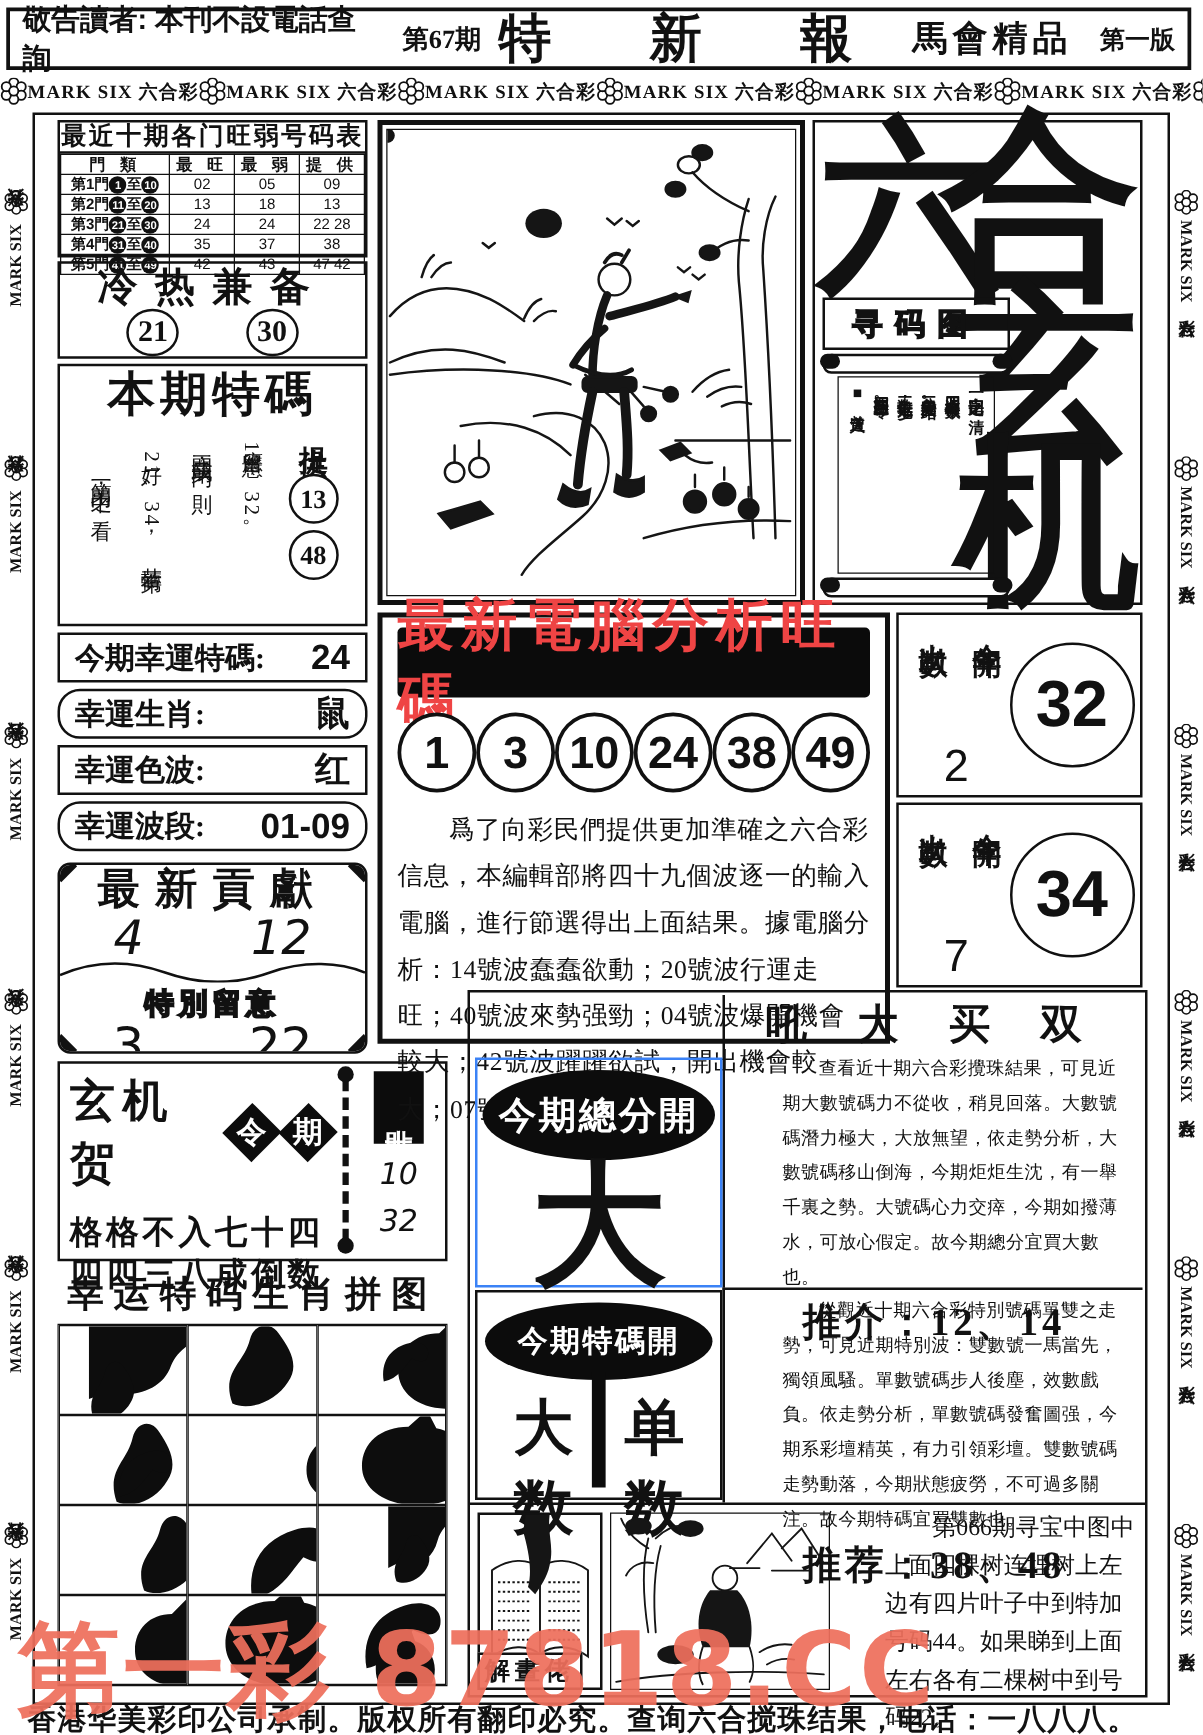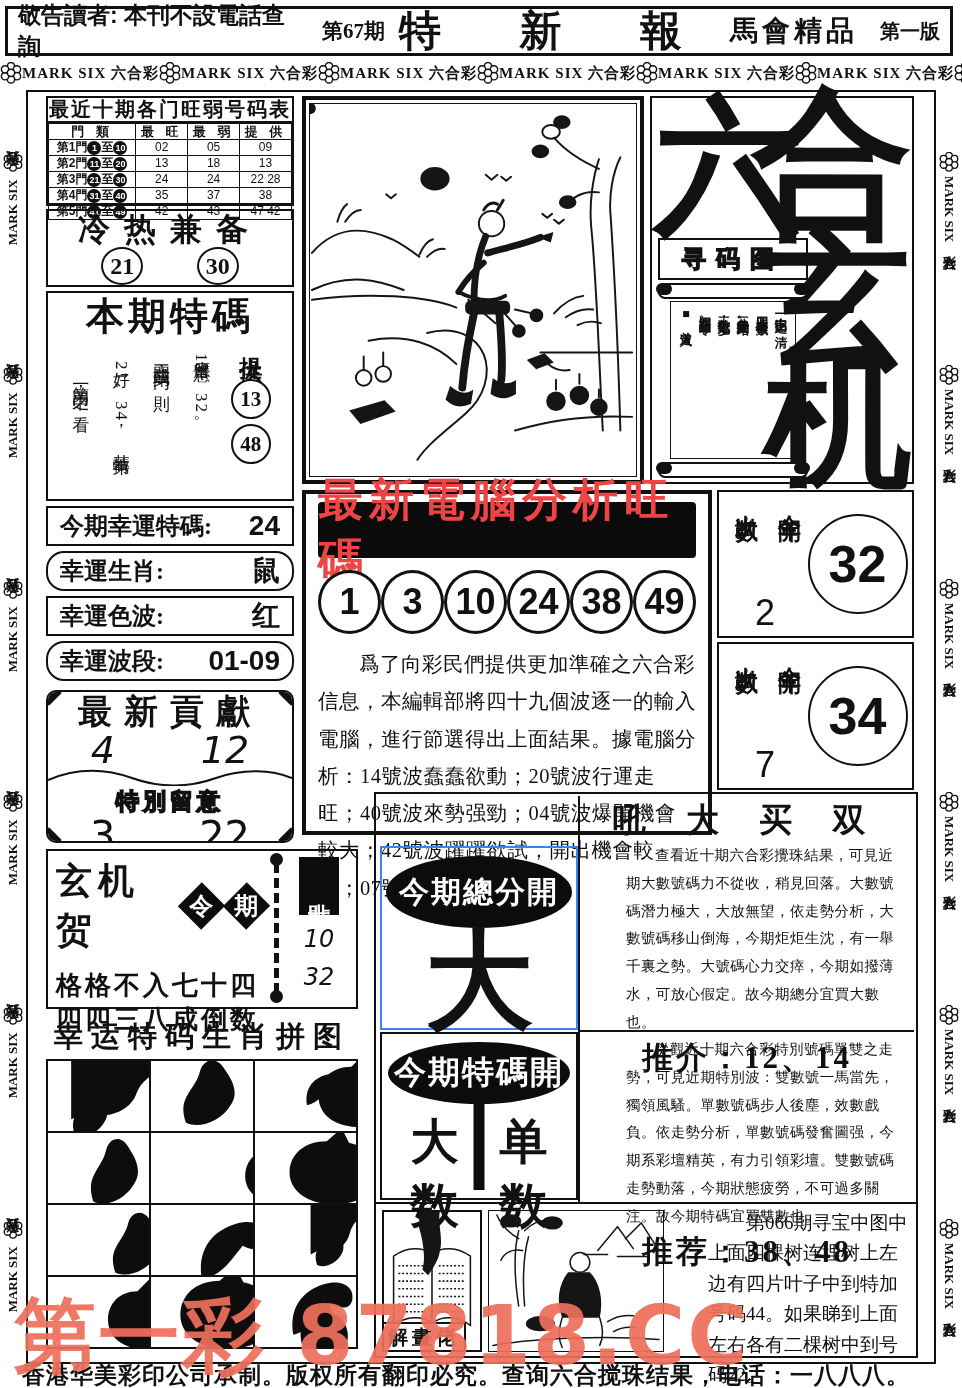--- a/index.html
+++ b/index.html
@@ -167,21 +167,21 @@
   .sec-title{font-size:33px;font-weight:bold;letter-spacing:16px;text-align:center;line-height:44px;white-space:nowrap;}
   .sec-para{font-size:14.5px;line-height:1.92;text-indent:2em;letter-spacing:0.4px;margin-left:36px;}
   .sec-pick{font-size:31px;font-weight:bold;text-align:center;letter-spacing:3px;}
   #ovalA{left:4px;top:52px;width:198px;height:184px;border:2px solid #3b82f6;text-align:center;}
   .oval{margin:8px auto 0;background:#0c0c0c;color:#fff;border-radius:50%;display:flex;align-items:center;
         justify-content:center;font-weight:bold;}
   #ovalA .oval{width:186px;height:72px;font-size:30px;letter-spacing:2px;}
   #ovalA .bigchar{font-size:108px;font-weight:bold;line-height:1.0;}
   #txtB{left:202px;top:236px;width:336px;height:172px;border-left:2px solid #111;border-top:2px solid #111;padding:4px 10px;}
   #ovalB{left:4px;top:238px;width:198px;height:168px;border:2px solid #111;position:absolute;text-align:center;}
-  #ovalB .oval{width:182px;height:62px;font-size:32px;letter-spacing:2px;}
+  #ovalB .oval{width:182px;height:62px;font-size:24px;letter-spacing:2px;}
   #ovalB .bigbar{position:absolute;left:50%;transform:translateX(-50%);top:64px;bottom:8px;width:11px;background:#0c0c0c;}
   #ovalB .pair{display:flex;justify-content:space-between;padding:6px 8px 0;}
   #ovalB .pair span{font-size:48px;font-weight:bold;letter-spacing:0;}
   #rowC{left:0;top:408px;width:540px;height:154px;border-top:2px solid #111;}
   #bookbox{left:6px;top:6px;width:100px;height:142px;border:2px solid #111;}
   #bookbox .blabel{position:absolute;left:-2px;bottom:-2px;right:14px;border:2px solid #111;background:#fff;
         font-size:20px;font-weight:bold;letter-spacing:4px;text-align:center;line-height:26px;}
   #scenebox{left:112px;top:6px;width:176px;height:142px;border:1.5px solid #111;}
   #txtC{left:296px;top:4px;width:240px;height:146px;}
   #txtC .sec-para{font-size:19px;line-height:1.6;letter-spacing:0;}

